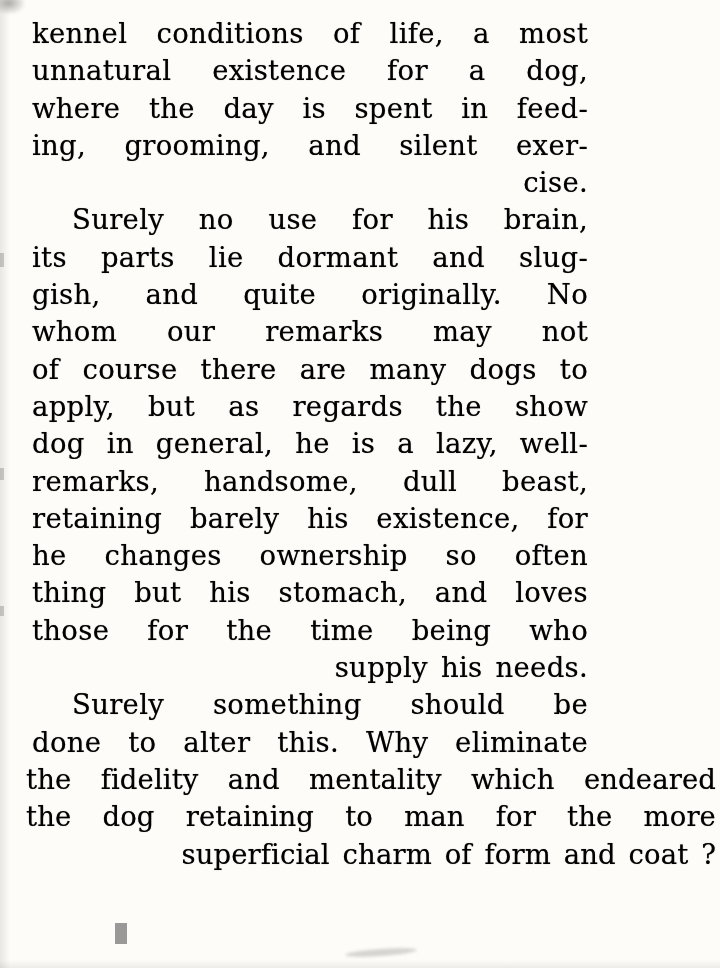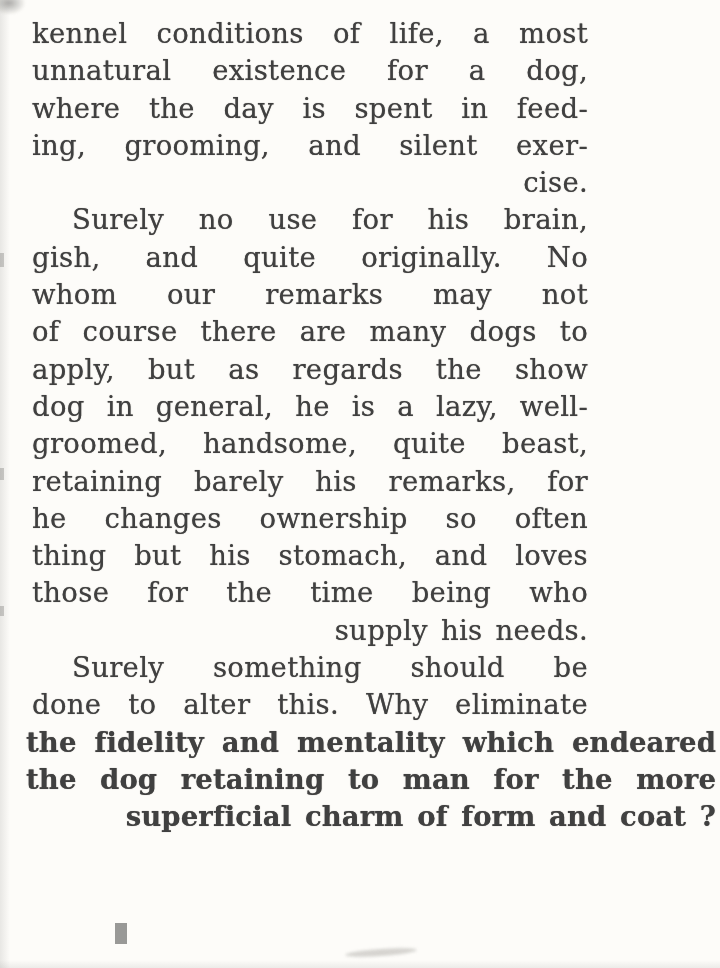--- a/index.html
+++ b/index.html
@@ -3,21 +3,21 @@
 <meta charset="utf-8">
 <style>
   html, body { margin: 0; padding: 0; background: #ffffff; }
   .page {
     position: relative;
     width: 720px;
     height: 968px;
     overflow: hidden;
     background: #fdfcf9;
     font-family: "DejaVu Serif", "Liberation Serif", serif;
-    color: #404040;
+    color: #000000;
   }
   .text-block {
     position: absolute;
     left: 32px;
     top: 15px;
     width: 556px;
   }
   .para { margin: 0; padding: 0; }
   .line {
     font-size: 27.5px;
@@ -27,21 +27,21 @@
     word-spacing: 4px;
     text-shadow: 0 0 0.8px rgba(38,34,29,0.65);
     overflow: visible;
   }
   .j { text-align: justify; text-align-last: justify; }
   .e { text-align: right; }
   .indent { padding-left: 40px; }
   .wide {
     width: 690px;
     margin-left: -6px;
-    font-weight: bold;
+    font-weight: normal;
     letter-spacing: 0.1px;
   }
   
   .artifact-gray-block {
     position: absolute;
     left: 115px; top: 923px;
     width: 12px; height: 21px;
     background: #8f8f8d;
     filter: blur(0.6px);
     opacity: 0.9;
@@ -94,27 +94,28 @@
     <div class="para">
       <div class="line j">kennel conditions of life, a most</div>
       <div class="line j">unnatural existence for a dog,</div>
       <div class="line j">where the day is spent in feed-</div>
       <div class="line j">ing, grooming, and silent exer-</div>
       <div class="line e">cise.</div>
     </div>
 
     <div class="para">
       <div class="line j indent">Surely no use for his brain,</div>
+      <div class="line j">its parts lie dormant and slug-</div>
       <div class="line j">gish, and quite originally. No</div>
       <div class="line j">whom our remarks may not</div>
       <div class="line j">of course there are many dogs to</div>
       <div class="line j">apply, but as regards the show</div>
       <div class="line j">dog in general, he is a lazy, well-</div>
-      <div class="line j">groomed, handsome, quite beast,</div>
-      <div class="line j">retaining barely his remarks, for</div>
+      <div class="line j">remarks, handsome, dull beast,</div>
+      <div class="line j">retaining barely his existence, for</div>
       <div class="line j">he changes ownership so often</div>
       <div class="line j">thing but his stomach, and loves</div>
       <div class="line j">those for the time being who</div>
       <div class="line e">supply his needs.</div>
     </div>
 
     <div class="para">
       <div class="line j indent">Surely something should be</div>
       <div class="line j">done to alter this. Why eliminate</div>
       <div class="line j wide">the fidelity and mentality which endeared</div>

